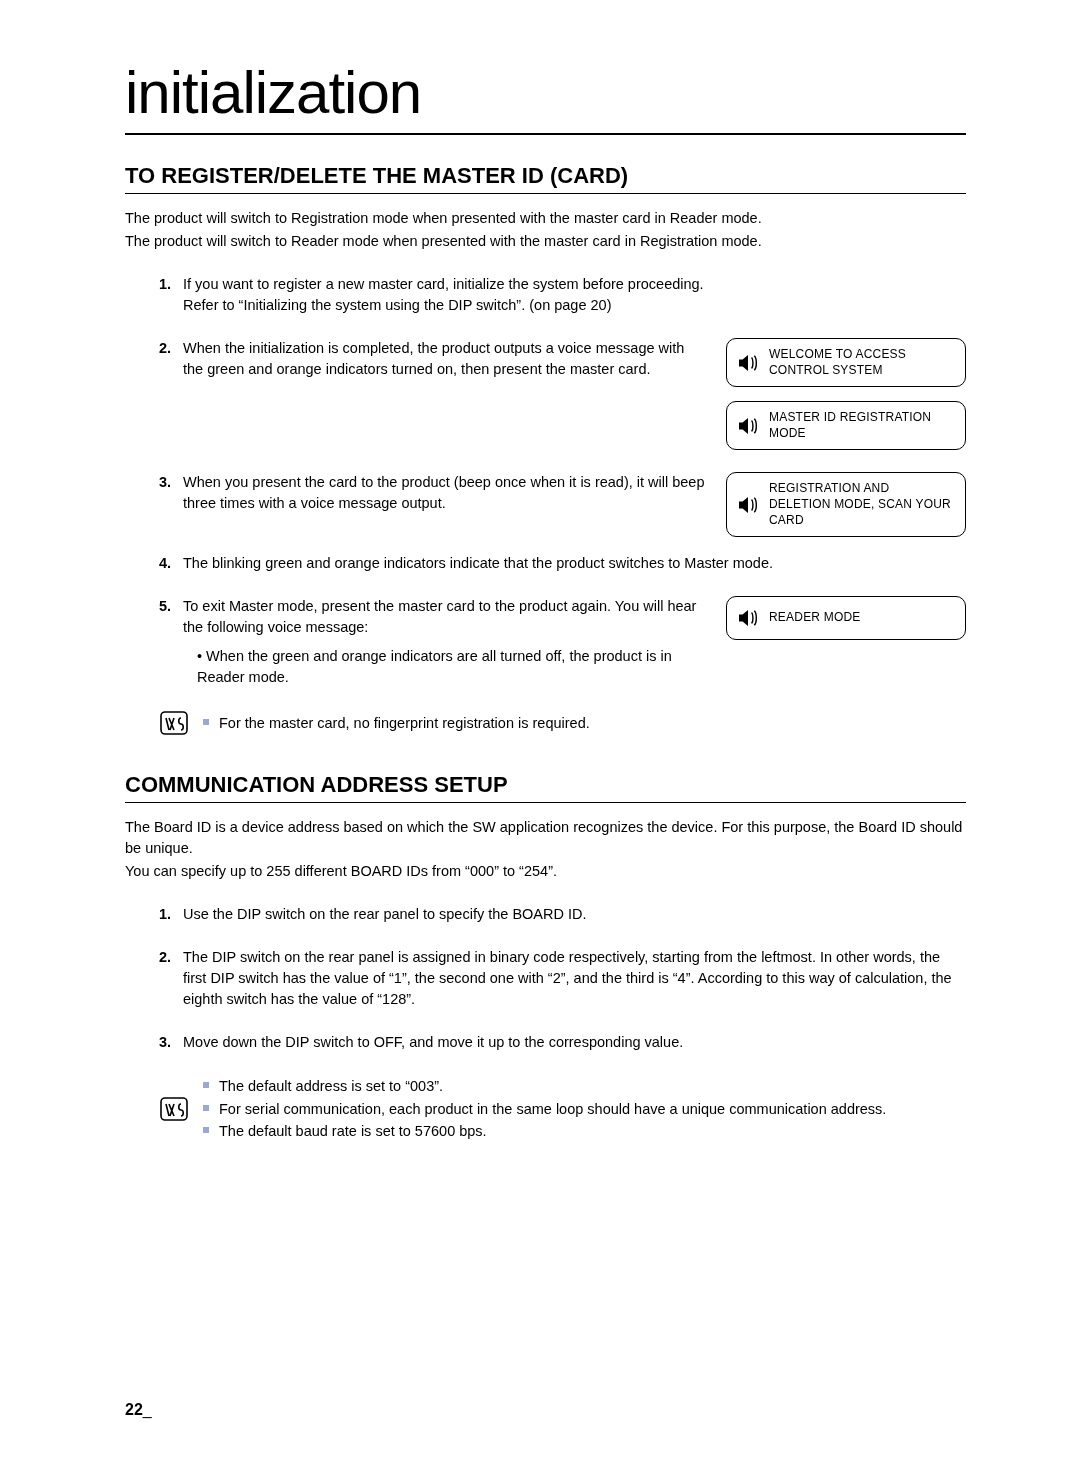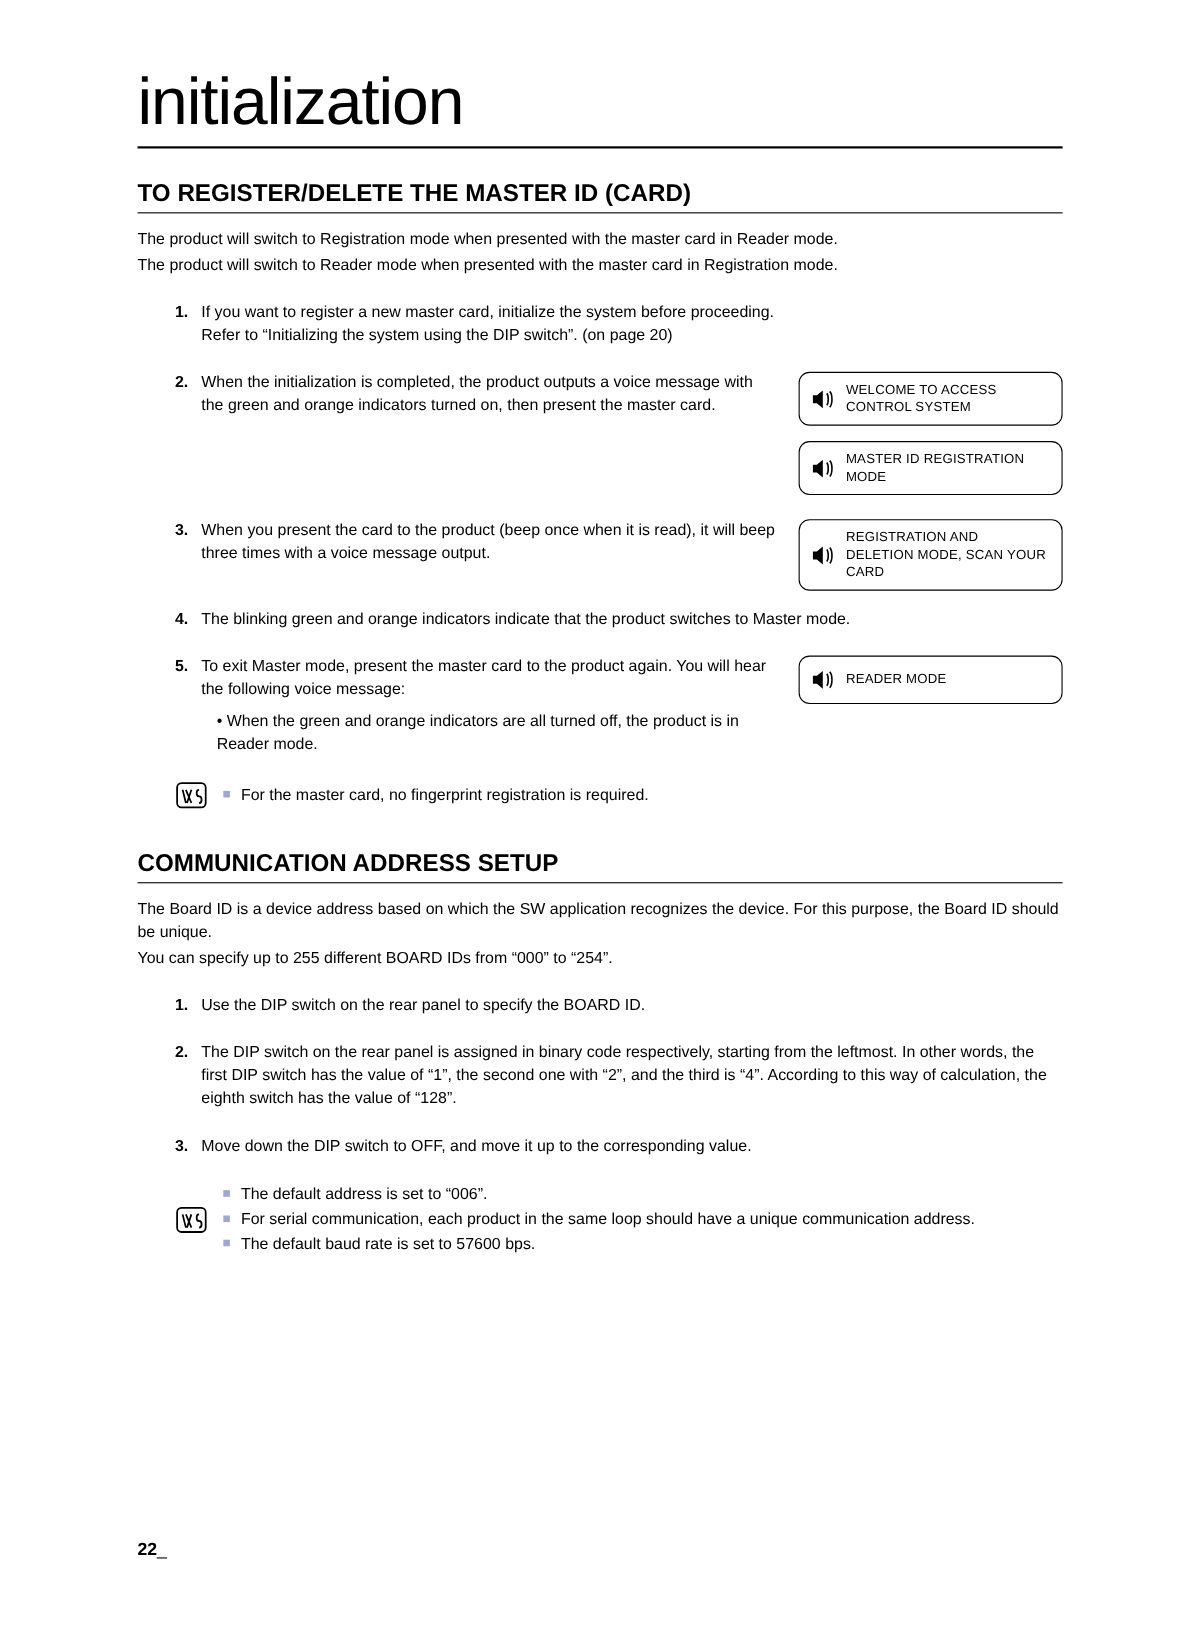--- a/index.html
+++ b/index.html
@@ -257,21 +257,21 @@
   </ol>
 
   <div class="note-row">
     <span class="note-icon">
       <svg viewBox="0 0 30 26" width="30" height="26">
           <rect x="2" y="2" width="26" height="22" rx="4" fill="none" stroke="#000" stroke-width="1.6"></rect>
           <path d="M7 8l3 12M10 8l5 12M15 8l-4 12M22 8c-3 0-3 6 0 6s3 6 0 6" stroke="#000" stroke-width="1.6" fill="none"></path>
         </svg>
     </span>
     <div class="note-list">
-      <div class="note-item"><span class="sq"></span><span>The default address is set to “006”.</span></div>
+      <div class="note-item"><span class="sq"></span><span>The default address is set to “003”.</span></div>
       <div class="note-item"><span class="sq"></span><span>For serial communication, each product in the same loop should have a unique communication address.</span></div>
       <div class="note-item"><span class="sq"></span><span>The default baud rate is set to 57600 bps.</span></div>
     </div>
   </div>
 
   <div class="page-num">
     <span>22</span><span class="us">_</span>
   </div>
 
 </div>

